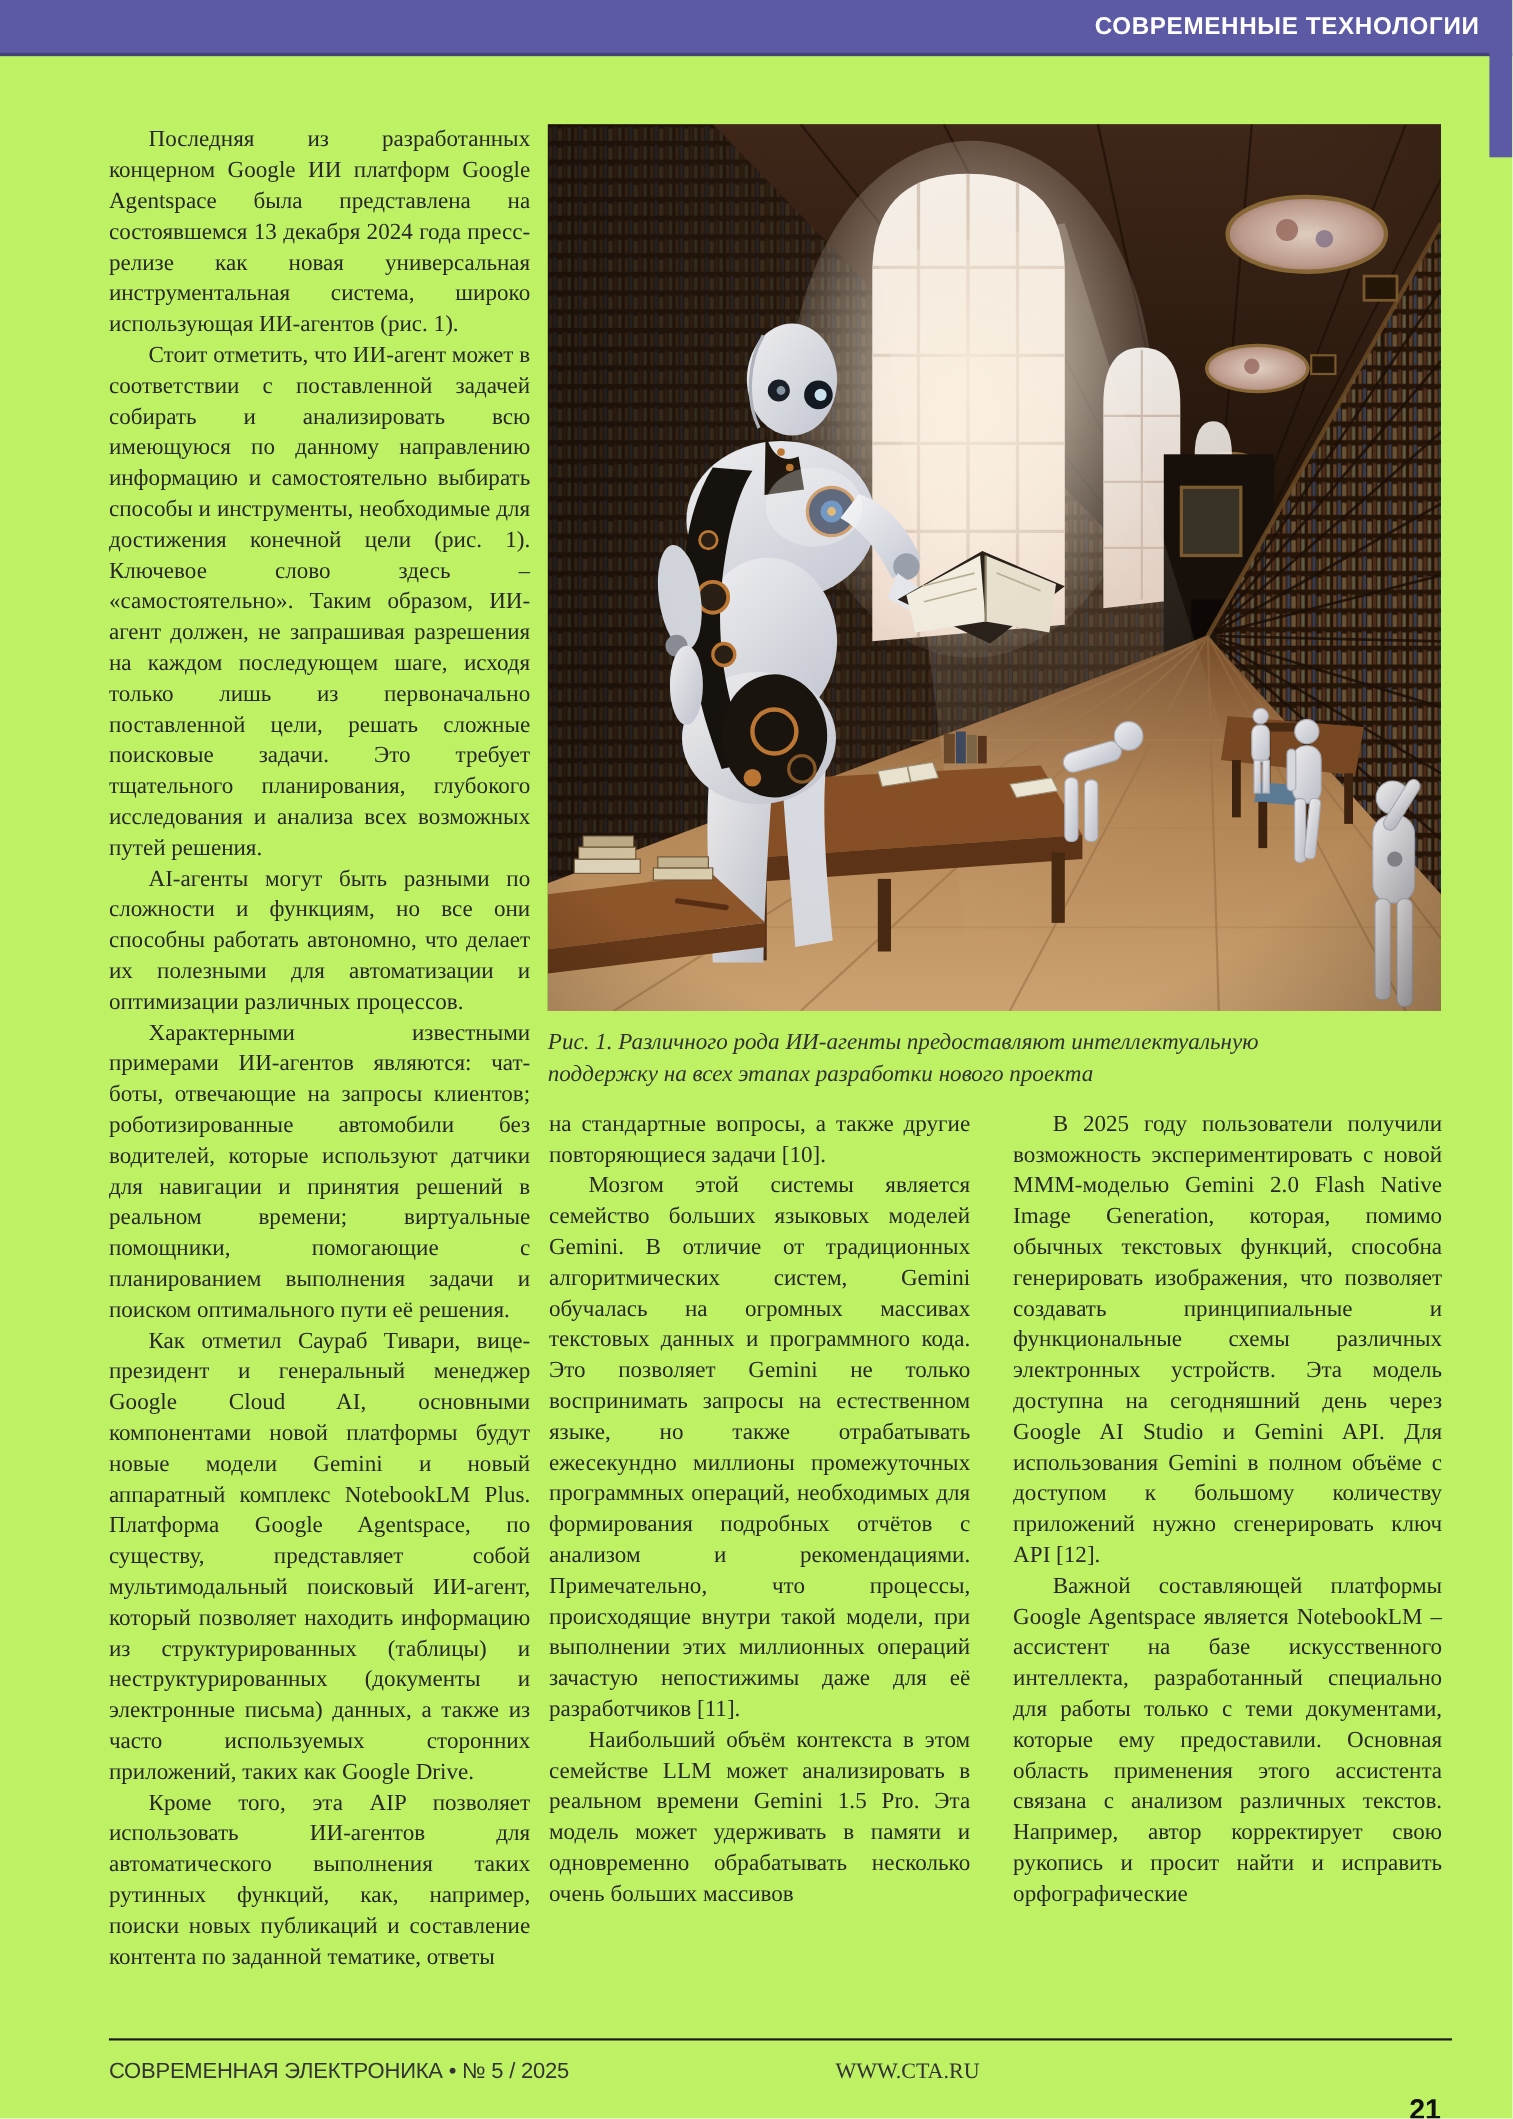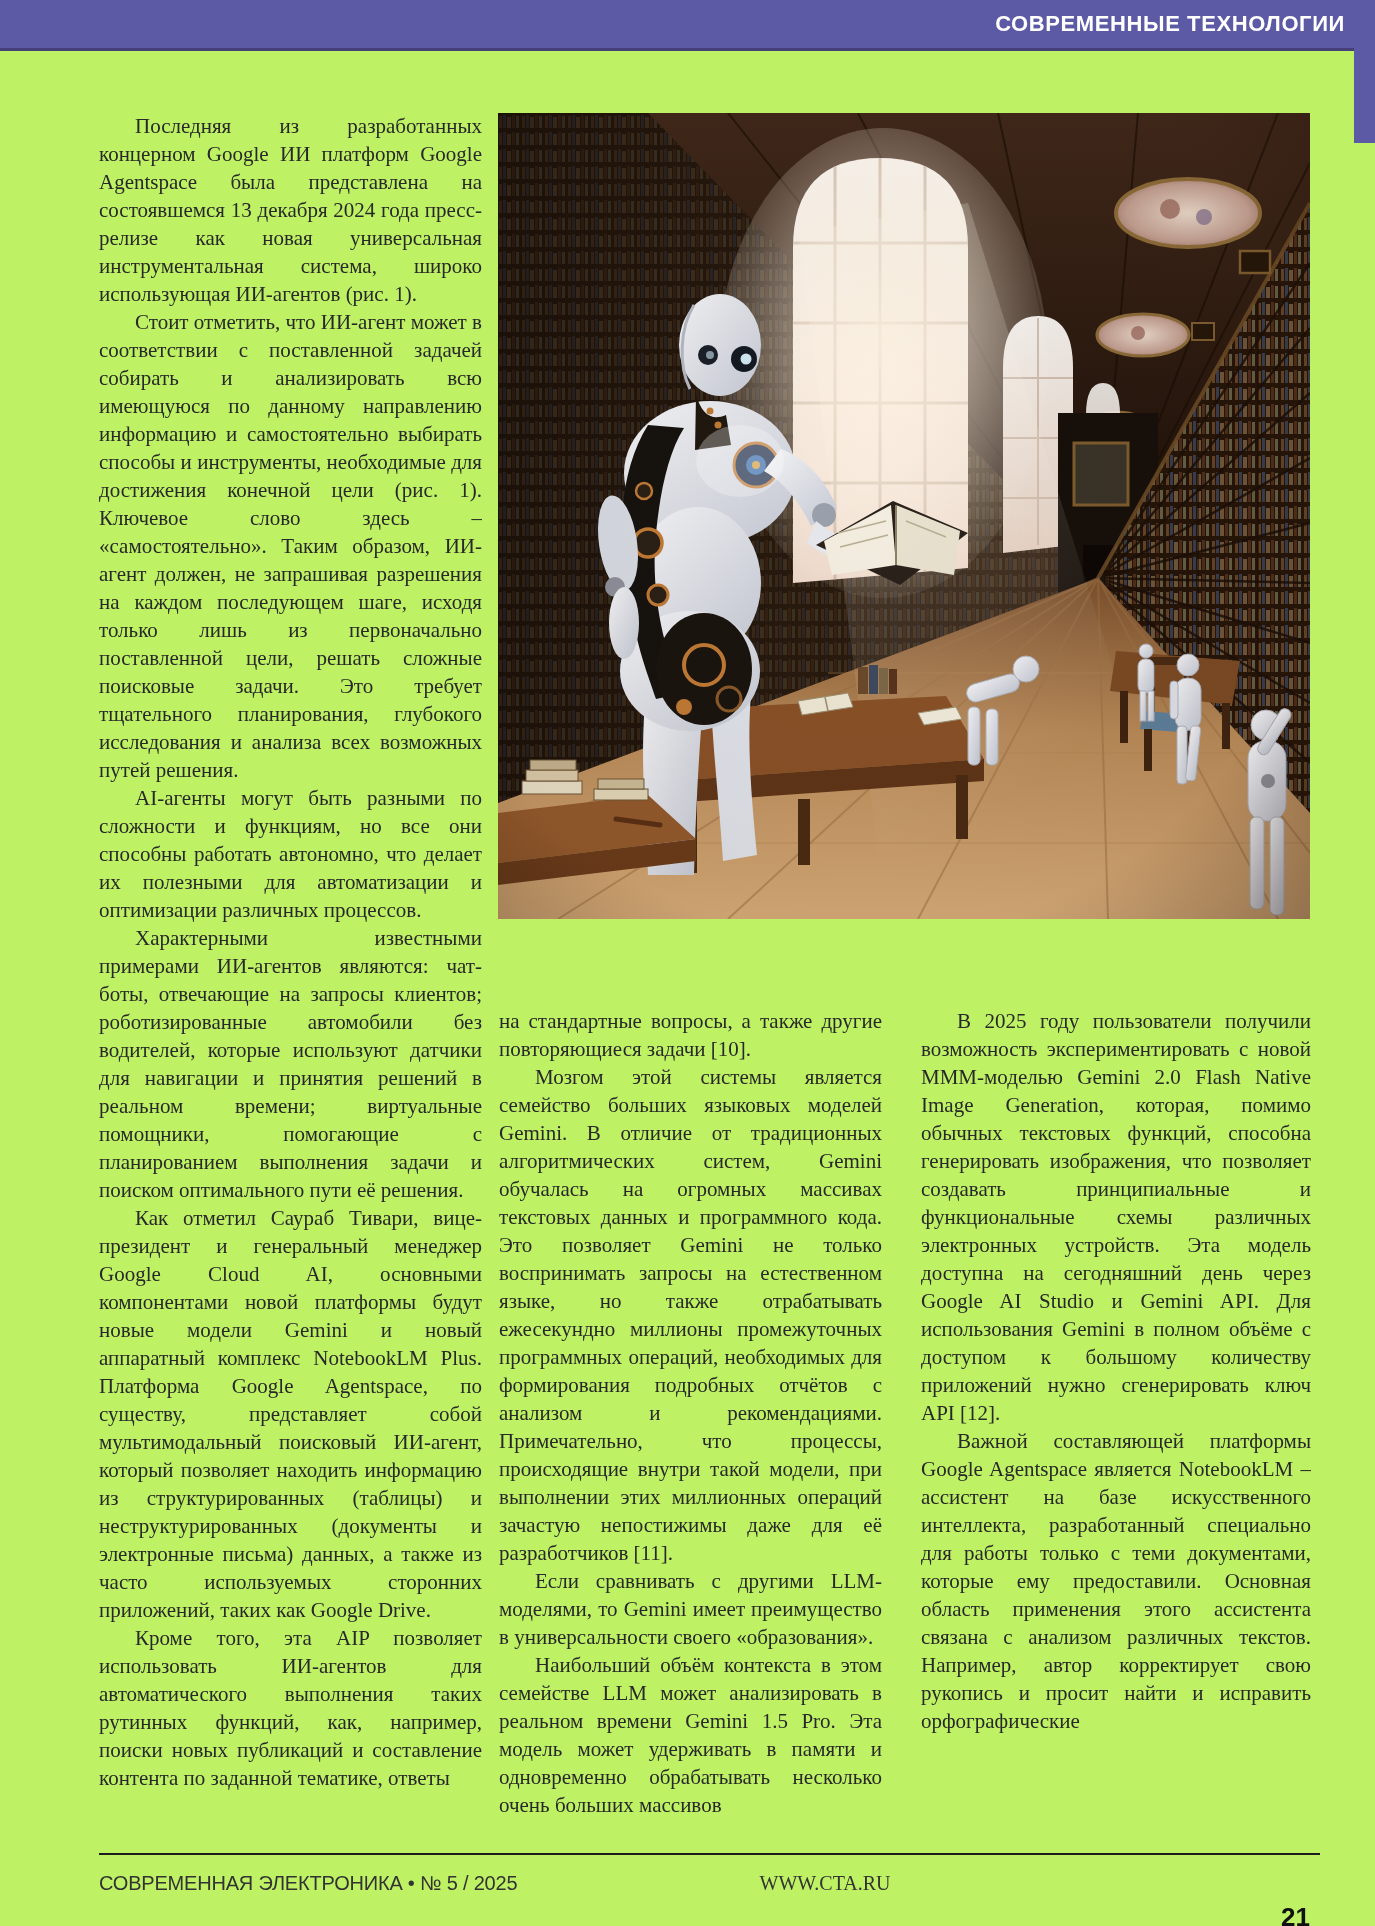--- a/index.html
+++ b/index.html
@@ -319,26 +319,26 @@
           <rect x="28" y="657" width="52" height="11" fill="#d9c9a8" stroke="#6e5636" stroke-width="1"></rect>
           <rect x="32" y="647" width="46" height="10" fill="#c4b28e" stroke="#6e5636" stroke-width="1"></rect>
           <rect x="96" y="676" width="54" height="11" fill="#e2d6b8" stroke="#6e5636" stroke-width="1"></rect>
           <rect x="100" y="666" width="46" height="10" fill="#cbbb96" stroke="#6e5636" stroke-width="1"></rect>
           <line x1="118" y1="706" x2="162" y2="712" stroke="#5a2f14" stroke-width="5" stroke-linecap="round"></line>
         </g>
 
         <rect x="0" y="0" width="812" height="806" fill="url(#vigG)"></rect>
       </svg>
     </div>
+    <figcaption>Рис. 1. Различного рода ИИ-агенты предоставляют интеллектуальную поддержку на всех этапах разработки нового проекта</figcaption>
   </figure>
 
   <div class="col col2">
     <p class="noind">на стандартные вопросы, а также другие повторяющиеся задачи [10].</p>
     <p>Мозгом этой системы является семейство больших языковых моделей Gemini. В отличие от традиционных алгоритмических систем, Gemini обучалась на огромных массивах текстовых данных и программного кода. Это позволяет Gemini не только воспринимать запросы на естественном языке, но также отрабатывать ежесекундно миллионы промежуточных программных операций, необходимых для формирования подробных отчётов с анализом и рекомендациями. Примечательно, что процессы, происходящие внутри такой модели, при выполнении этих миллионных операций зачастую непостижимы даже для её разработчиков [11].</p>
-    <p>Если сравнивать с другими LLM-моделями, то Gemini имеет преимущество в универсальности своего «образования».</p>
     <p>Наибольший объём контекста в этом семействе LLM может анализировать в реальном времени Gemini 1.5 Pro. Эта модель может удерживать в памяти и одновременно обрабатывать несколько очень больших массивов</p>
   </div>
 
   <div class="col col3">
     <p>В 2025 году пользователи получили возможность экспериментировать с новой МММ-моделью Gemini 2.0 Flash Native Image Generation, которая, помимо обычных текстовых функций, способна генерировать изображения, что позволяет создавать принципиальные и функциональные схемы различных электронных устройств. Эта модель доступна на сегодняшний день через Google AI Studio и Gemini API. Для использования Gemini в полном объёме с доступом к большому количеству приложений нужно сгенерировать ключ API [12].</p>
     <p>Важной составляющей платформы Google Agentspace является NotebookLM – ассистент на базе искусственного интеллекта, разработанный специально для работы только с теми документами, которые ему предоставили. Основная область применения этого ассистента связана с анализом различных текстов. Например, автор корректирует свою рукопись и просит найти и исправить орфографические</p>
   </div>
 
   <div class="footer-rule"></div>
   <span class="f-journal">СОВРЕМЕННАЯ ЭЛЕКТРОНИКА • № 5 / 2025</span>

